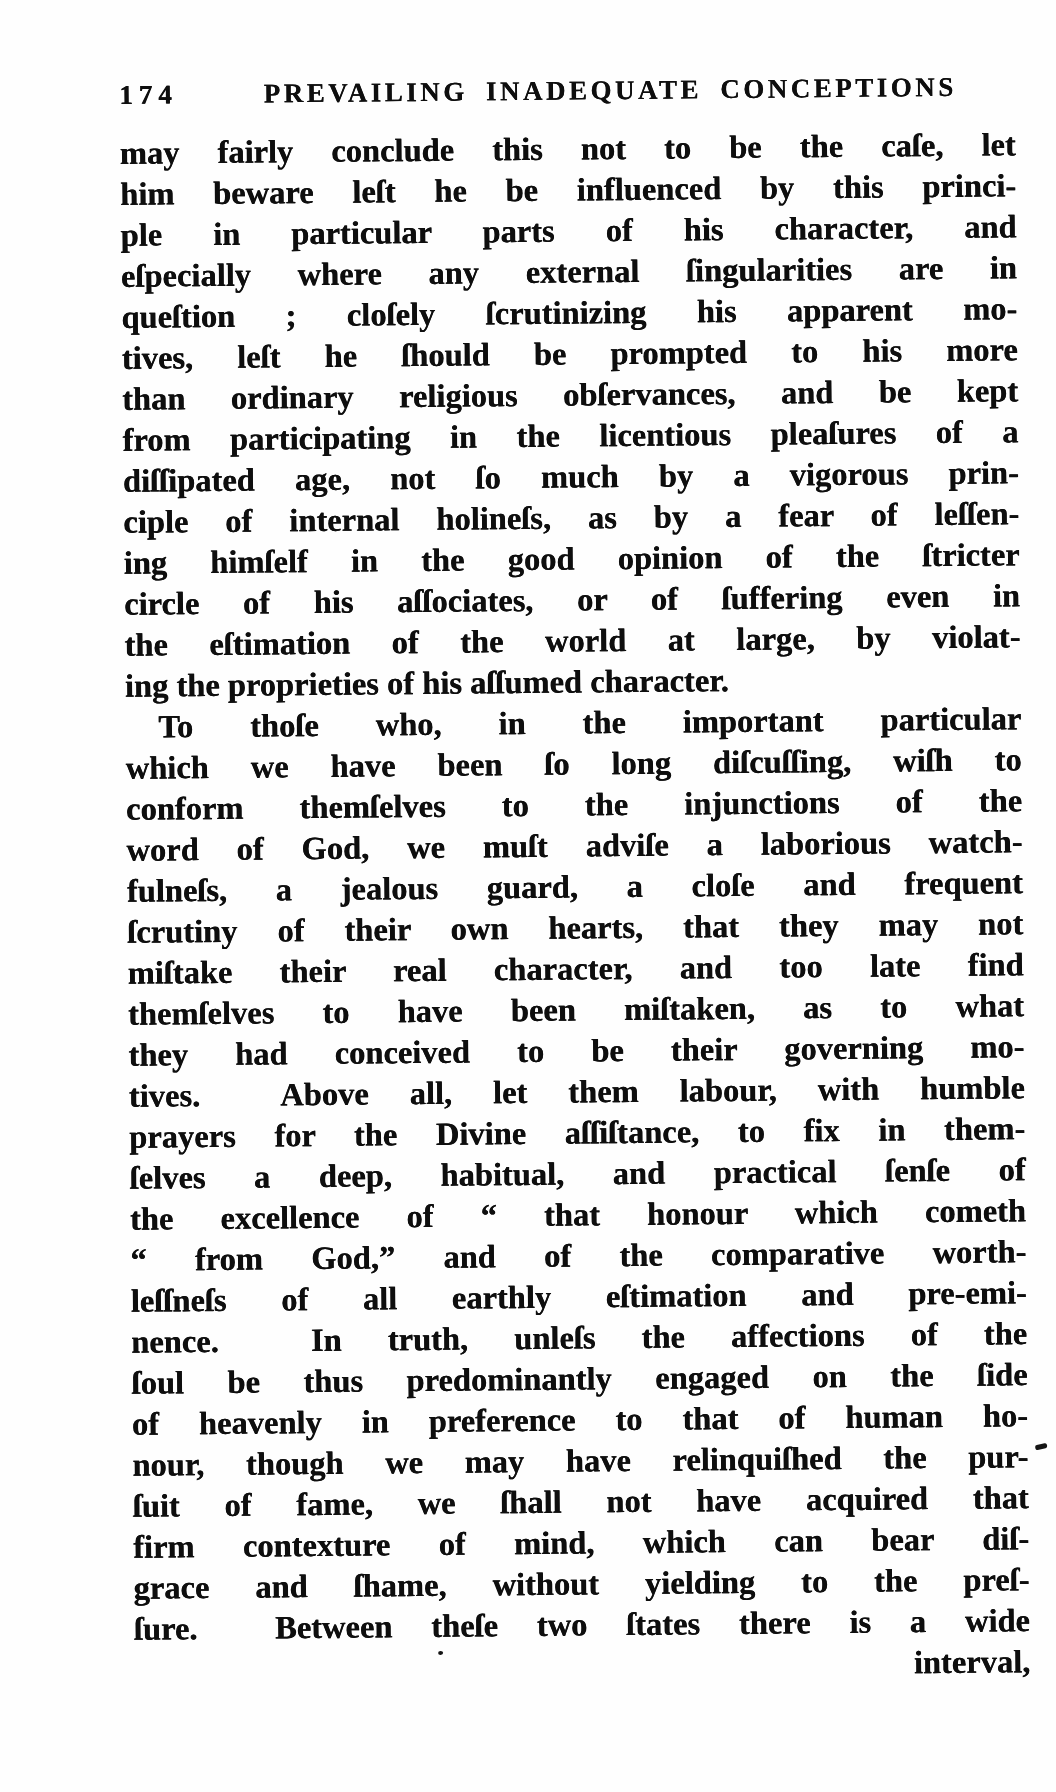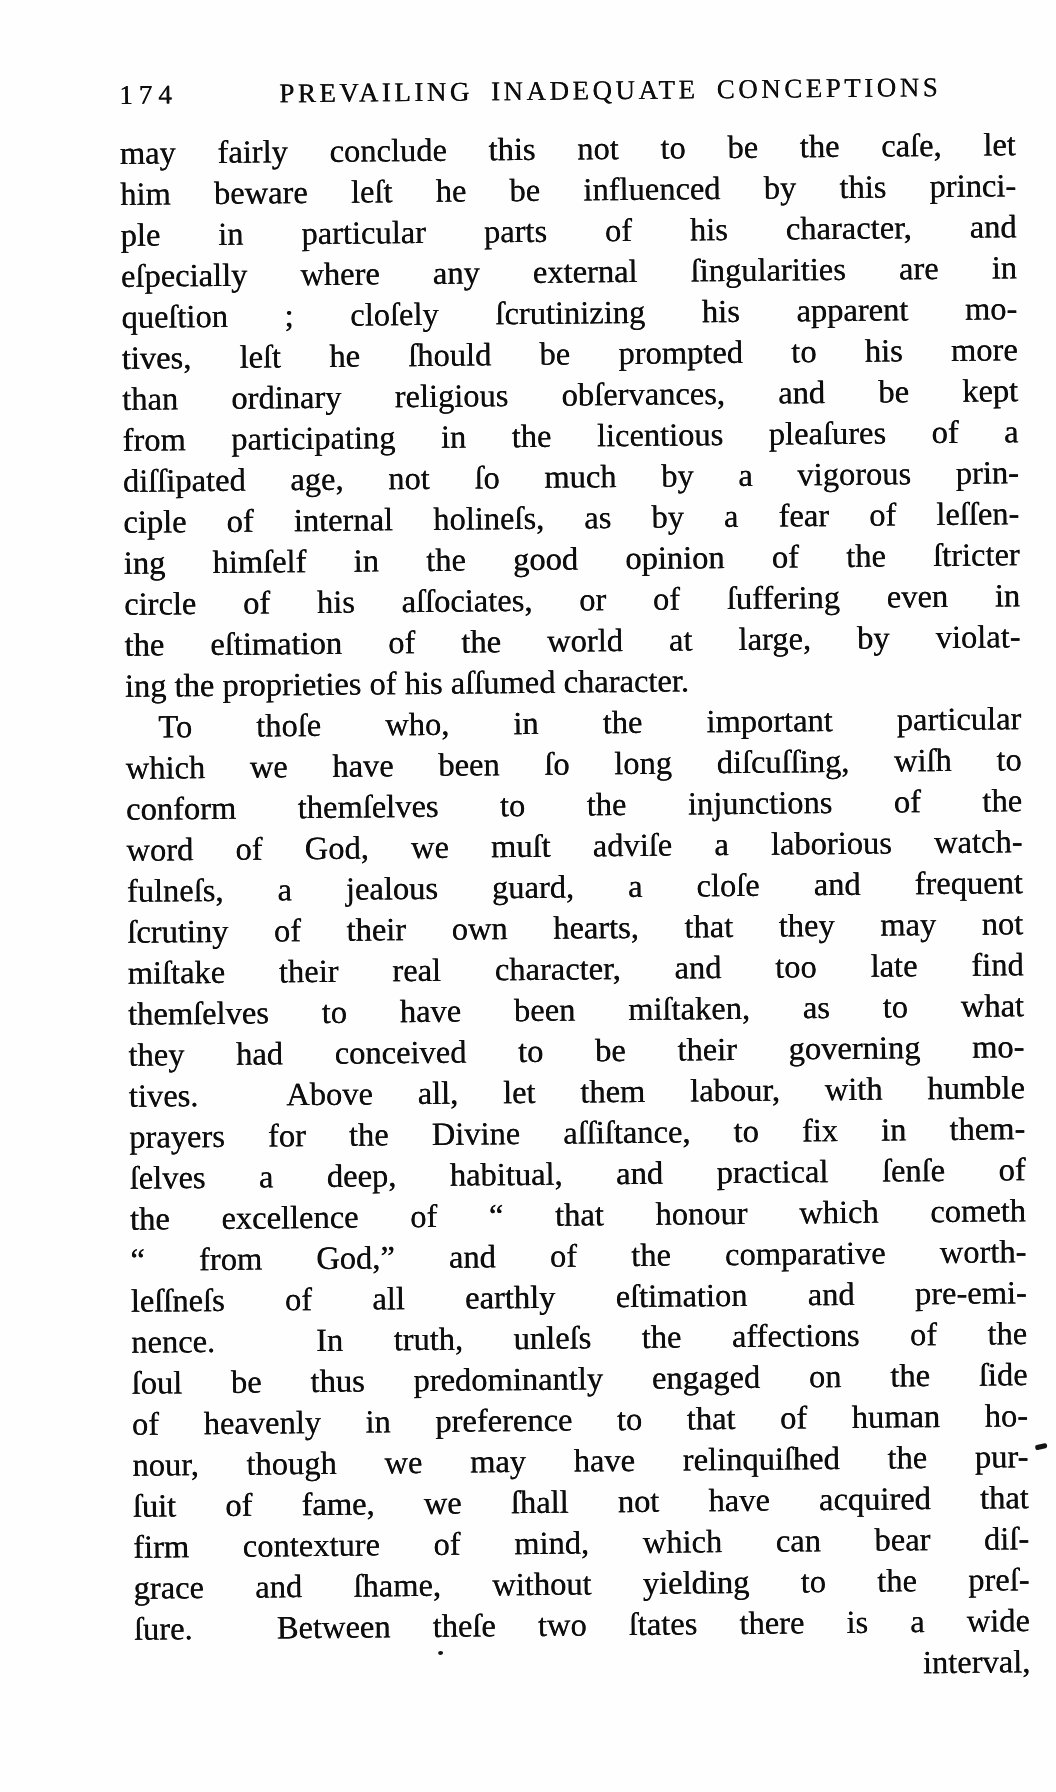--- a/index.html
+++ b/index.html
@@ -7,20 +7,21 @@
     margin: 0;
     padding: 0;
     background: #ffffff;
   }
   .stage {
     position: relative;
     width: 1056px;
     height: 1792px;
     background: #fefefe;
     overflow: hidden;
+    font-weight: bold;
   }
   .page {
     position: absolute;
     inset: 0;
     color: #0e0e0e;
     font-family: "Liberation Serif", "DejaVu Serif", serif;
     transform: rotate(-0.55deg);
     transform-origin: 50% 45%;
   }
   .running-head {

